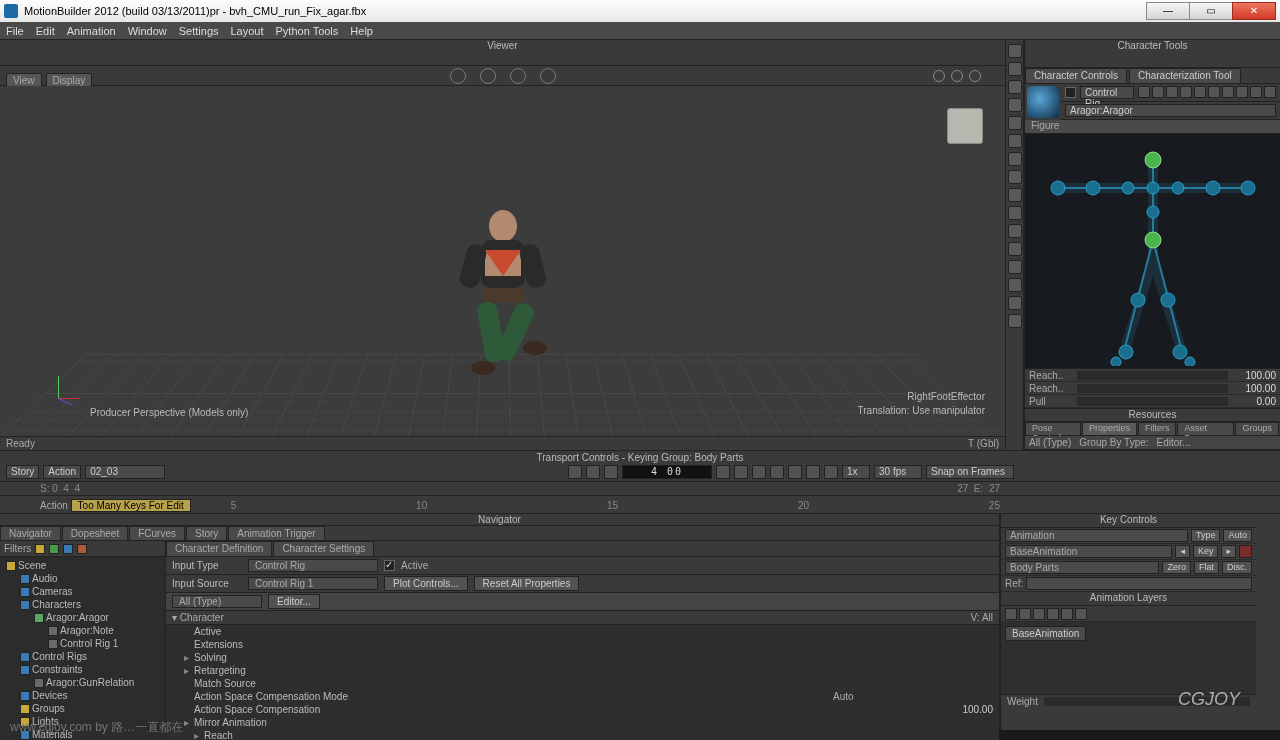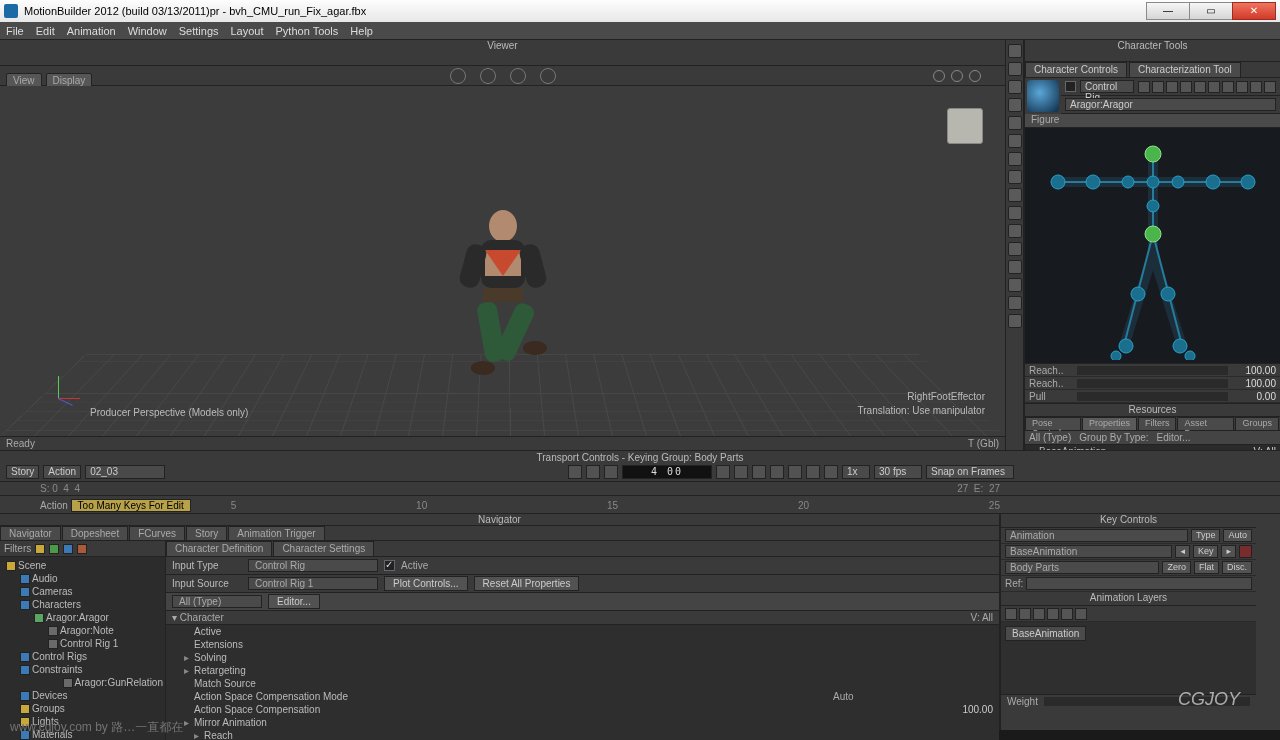--- a/index.html
+++ b/index.html
@@ -42,21 +42,21 @@
 .hud-right { position:absolute; right:24px; top:4px; display:flex; gap:6px;}
 .hud-right span { width:12px; height:12px; border:1px solid #888; border-radius:50%;}
 .status { height:14px; background:#3a3a3a; padding:0 6px; color:#aaa; border-top:1px solid #222; display:flex; align-items:center; justify-content:space-between;}
 
 
 .sidetools { width:18px; background:#3a3a3a; display:flex; flex-direction:column; align-items:center; gap:4px; padding-top:4px; border-right:1px solid #222;}
 .sidetools i { width:14px; height:14px; background:#5a5a5a; border:1px solid #222; border-radius:2px;}
 
 
 .chartools { width:256px; background:#3a3a3a; display:flex; flex-direction:column; border-left:1px solid #222; }
-.ct-title { height:22px; background:#3a3a3a; text-align:center; color:#bbb; border-bottom:1px solid #222;}
+.ct-title { height:28px; background:#3a3a3a; text-align:center; color:#bbb; border-bottom:1px solid #222;}
 .ct-tabs { height:16px; display:flex; background:#3a3a3a; border-bottom:1px solid #222;}
 .ct-tabs span { padding:1px 8px; background:#4a4a4a; border:1px solid #222; border-bottom:none; margin-right:2px; color:#ccc;}
 .ct-row { display:flex; align-items:center; height:18px; background:#3a3a3a; border-bottom:1px solid #222; gap:4px; padding:0 4px;}
 .ct-row .chk { width:11px; height:11px; background:#222; border:1px solid #666;}
 .ct-row .field { flex:1; background:#4a4a4a; border:1px solid #222; height:13px; padding:0 4px; color:#ccc;}
 .ct-row .iconbar { display:flex; gap:2px;}
 .ct-row .iconbar i { width:12px; height:12px; background:#555; border:1px solid #222;}
 .figure-tab { height:14px; background:#4a4a4a; border-bottom:1px solid #222; padding:0 6px;}
 .figure { height:236px; background:#171b1f; position:relative; border-bottom:1px solid #222;}
 .figure svg { position:absolute; left:50%; top:6px; transform:translateX(-50%);}
@@ -418,21 +418,21 @@
         <div class="tree" id="nav-tree">
             <div class="node yellow" style="padding-left: 4px;"><span class="ic"></span>Scene</div>
             <div class="node blue" style="padding-left: 18px;"><span class="ic"></span>Audio</div>
             <div class="node blue" style="padding-left: 18px;"><span class="ic"></span>Cameras</div>
             <div class="node blue" style="padding-left: 18px;"><span class="ic"></span>Characters</div>
             <div class="node green" style="padding-left: 32px;"><span class="ic"></span>Aragor:Aragor</div>
             <div class="node grey" style="padding-left: 46px;"><span class="ic"></span>Aragor:Note</div>
             <div class="node grey" style="padding-left: 46px;"><span class="ic"></span>Control Rig 1</div>
             <div class="node blue" style="padding-left: 18px;"><span class="ic"></span>Control Rigs</div>
             <div class="node blue" style="padding-left: 18px;"><span class="ic"></span>Constraints</div>
-            <div class="node grey" style="padding-left: 32px; text-align: right;"><span class="ic"></span>Aragor:GunRelation</div>
+            <div class="node grey" style="padding-left: 32px;"><span class="ic"></span>Aragor:GunRelation</div>
             <div class="node blue" style="padding-left: 18px;"><span class="ic"></span>Devices</div>
             <div class="node yellow" style="padding-left: 18px;"><span class="ic"></span>Groups</div>
             <div class="node yellow" style="padding-left: 18px;"><span class="ic"></span>Lights</div>
             <div class="node blue" style="padding-left: 18px;"><span class="ic"></span>Materials</div>
           </div>
       </div>
       <div class="nav-right">
         <div class="nr-tabs">
           <span>Character Definition</span>
           <span>Character Settings</span>

